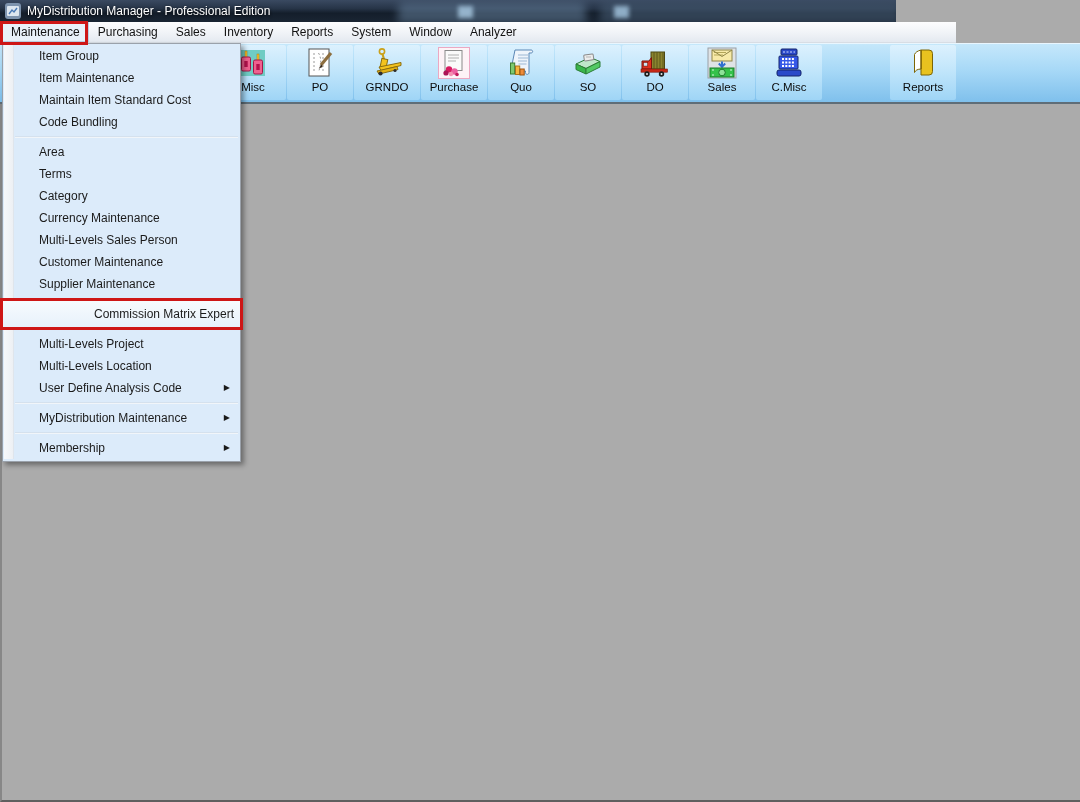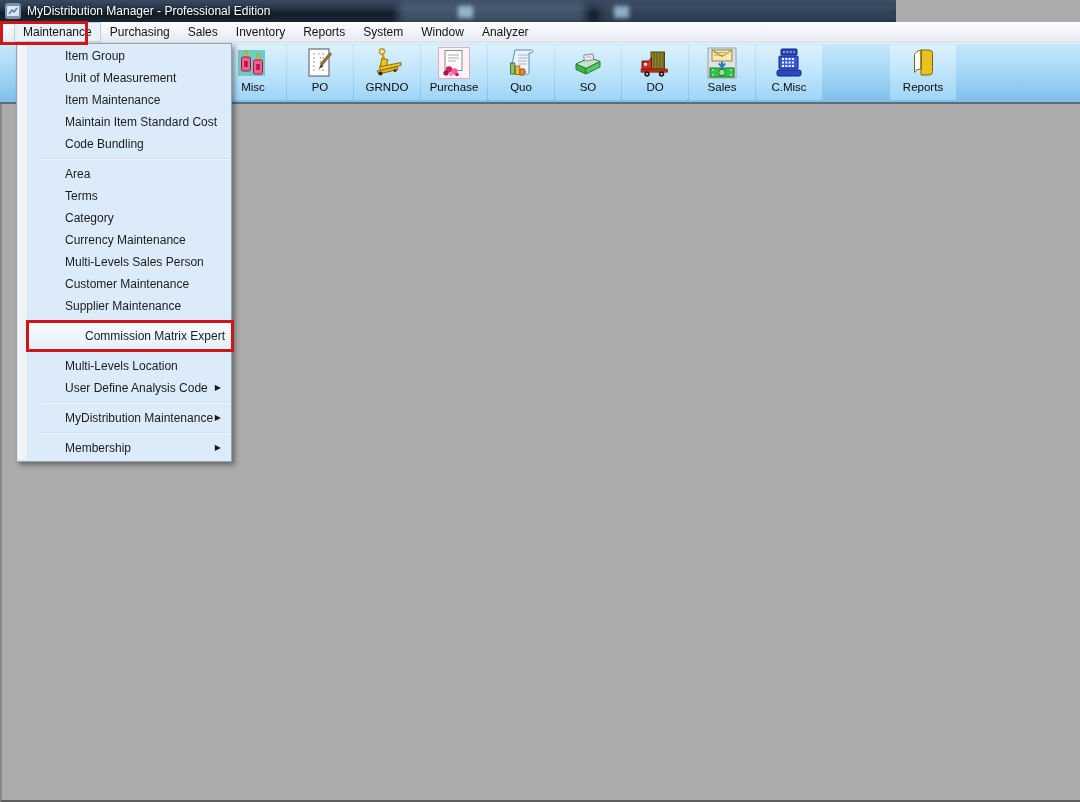--- a/index.html
+++ b/index.html
@@ -24,24 +24,24 @@
   .bs3{left:930px;top:2px;width:110px;height:20px;background:#5c7a94;opacity:.4;filter:blur(5px);}
   .bs4{left:1035px;top:0;width:45px;height:22px;background:#1a232e;opacity:.8;filter:blur(5px);}
   .app-icon{position:absolute;left:5px;top:3px;width:16px;height:16px;display:inline-block;}
   .window-title{
     position:absolute;left:27px;top:0;height:22px;line-height:22px;
     color:#fff;font-size:12px;text-shadow:0 1px 3px rgba(0,0,0,.9);white-space:nowrap;
   }
 
   
   .menubar{
-    position:absolute;top:22px;left:0;width:1080px;height:21px;
+    position:absolute;top:22px;left:0;width:956px;height:21px;
     background:linear-gradient(180deg,#fdfdfe 0%,#f0f3f7 55%,#e4e9f0 100%);
     border-bottom:1px solid #d8dde4;
-    display:flex;align-items:stretch;padding-left:14px;
+    display:flex;align-items:stretch;padding-left:2px;
   }
   .menubar-item{
     padding:0 9px;font-size:12px;color:#121212;line-height:20px;white-space:nowrap;cursor:default;
   }
   .menubar-item.open{background:#e9f1f9;box-shadow:inset 0 0 0 1px #bcd0e4;}
 
   
   .toolbar{
     position:absolute;top:43px;left:0;width:1080px;height:61px;
     background:linear-gradient(180deg,#c6e8fb 0%,#a8d9f7 45%,#7fc0ec 100%);
@@ -62,24 +62,24 @@
 
   
   .client{
     position:absolute;top:104px;left:0;width:1080px;height:698px;
     background:#ababab;
     border-left:2px solid #878787;border-bottom:2px solid #5f5f5f;
   }
 
   
   .menu-panel{
-    position:absolute;top:43px;left:16px;width:216px;
+    position:absolute;top:43px;left:2px;width:239px;
     background:#dcebfa;border:1px solid #9aa1aa;
     box-shadow:3px 3px 5px rgba(0,0,0,.38);
-    padding:1px 0 2px 12px;z-index:40;
+    padding:1px 0 2px 0;z-index:40;
   }
   .menu-panel::before{
     content:"";position:absolute;left:1px;top:1px;bottom:2px;width:9px;
     background:linear-gradient(90deg,#f6f8fa,#edf0f4);
     border-right:1px solid #dfe5ec;
   }
   .menu-item{
     position:relative;height:22px;display:flex;align-items:center;
     padding-left:36px;padding-right:6px;font-size:12px;color:#1b1b1b;cursor:default;
   }
@@ -284,23 +284,20 @@
       </div>
     </div>
 
   <div class="client"></div>
 
   <div class="menu-panel">
       <div class="menu-item">
         <span class="menu-item-label">Item Group</span>
       </div>
       <div class="menu-item">
-        <span class="menu-item-label">Unit of Measurement</span>
-      </div>
-      <div class="menu-item">
         <span class="menu-item-label">Item Maintenance</span>
       </div>
       <div class="menu-item">
         <span class="menu-item-label">Maintain Item Standard Cost</span>
       </div>
       <div class="menu-item">
         <span class="menu-item-label">Code Bundling</span>
       </div>
       <div class="menu-sep"></div>
       <div class="menu-item">
@@ -321,20 +318,23 @@
       <div class="menu-item">
         <span class="menu-item-label">Customer Maintenance</span>
       </div>
       <div class="menu-item">
         <span class="menu-item-label">Supplier Maintenance</span>
       </div>
       <div class="menu-item annotated">
         <span class="menu-item-label">Commission Matrix Expert</span>
       </div>
       <div class="menu-item">
+        <span class="menu-item-label">Multi-Levels Project</span>
+      </div>
+      <div class="menu-item">
         <span class="menu-item-label">Multi-Levels Location</span>
       </div>
       <div class="menu-item">
         <span class="menu-item-label">User Define Analysis Code</span>
         <span class="submenu-arrow">▶</span>
       </div>
       <div class="menu-sep"></div>
       <div class="menu-item">
         <span class="menu-item-label">MyDistribution Maintenance</span>
         <span class="submenu-arrow">▶</span>

